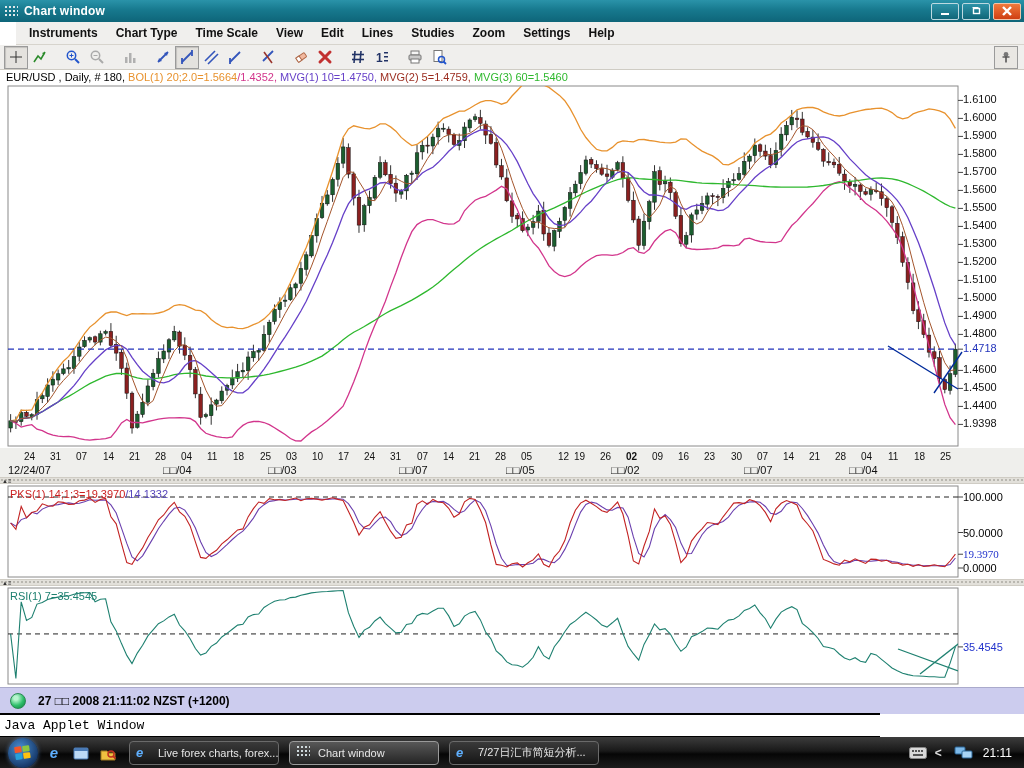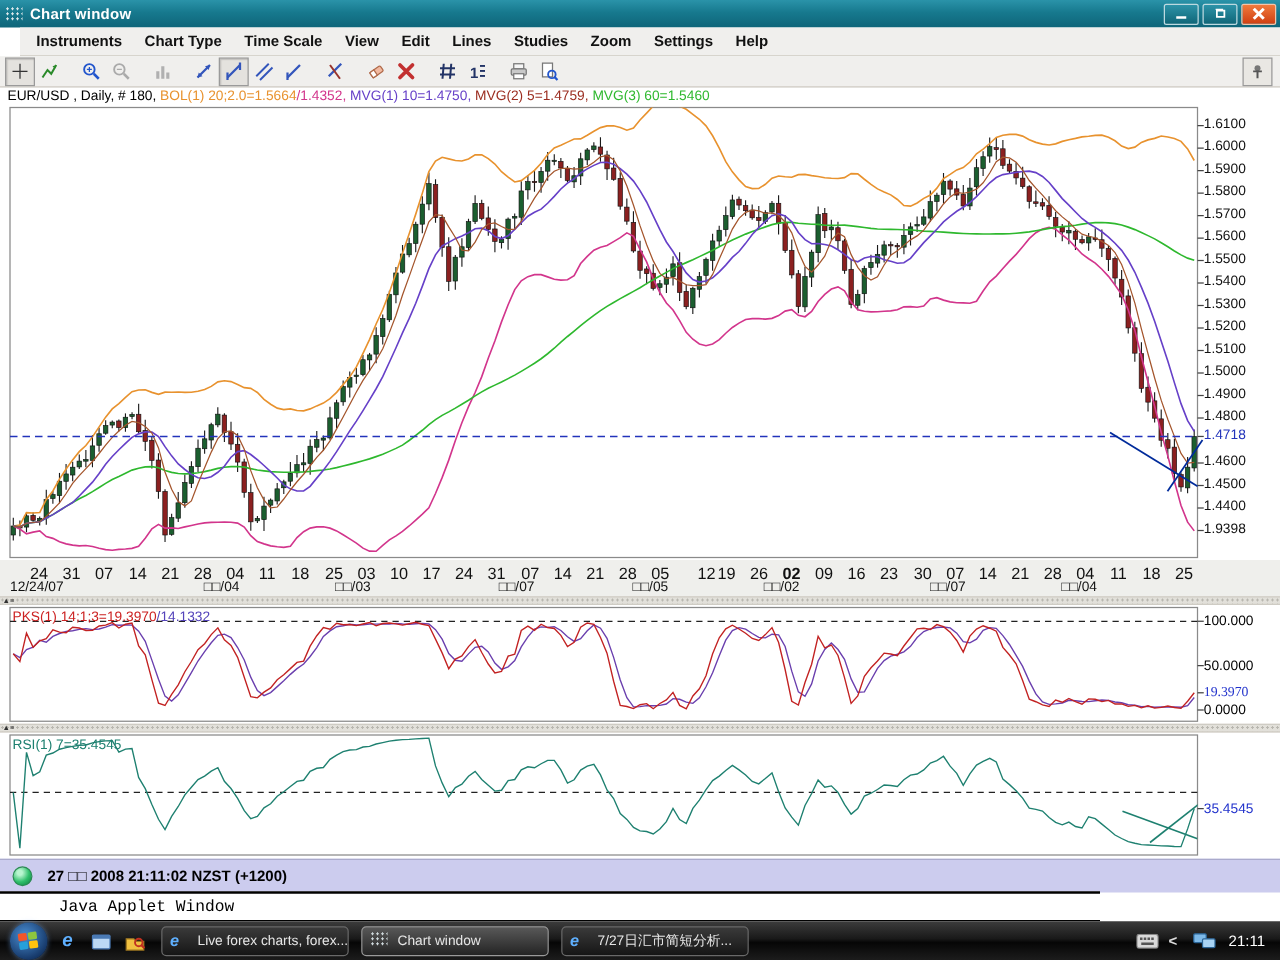--- a/index.html
+++ b/index.html
@@ -26,38 +26,38 @@
     display:flex;align-items:center;padding-left:4px;box-sizing:border-box;}
   .tbtn{width:22px;height:21px;display:flex;align-items:center;justify-content:center;border:1px solid transparent;}
   .tbtn.pressed{border:1px solid #9a9a9a;background:#e4e2de;box-shadow:inset 1px 1px 1px rgba(0,0,0,.15);}
   .tgap{width:9px;height:21px;}
   #pin-btn{margin-left:auto;margin-right:6px;border:1px solid #9a9a9a;background:#e9e7e3;}
   
   #legend{left:6px;top:71px;width:1010px;height:13px;font-size:11px;white-space:nowrap;}
   #legend span{margin-right:0px;}
   #chart-svg{left:0;top:84px;}
   .axis-label{font-size:11px;color:#111;line-height:11px;}
-  .xday{font-size:13px;color:#111;}
+  .xday{font-size:10px;color:#111;}
   .xmonth{font-size:11px;color:#111;}
   #xaxis-strip{left:0;top:448px;width:1024px;height:29px;background:#efefec;}
   .splitter{left:0;width:1024px;height:7px;background:#e2e0da;
     background-image:radial-gradient(#b9b7b0 .8px,transparent 1px);background-size:4px 4px;
     border-top:1px solid #cfccc4;border-bottom:1px solid #cfccc4;box-sizing:border-box;}
   .split-handle{position:absolute;left:2px;top:0px;font-size:6px;color:#333;line-height:6px;}
   .panel-label{font-size:11px;white-space:nowrap;}
   
   #statusbar{left:0;top:687px;width:1024px;height:26px;background:#ccccee;border-top:1px solid #aaaacc;
     display:flex;align-items:center;}
   #status-orb{width:14px;height:14px;border-radius:50%;margin:0 12px 0 10px;
     background:radial-gradient(circle at 35% 30%,#b8f5cf 15%,#2fbf6b 55%,#0d7a3c 100%);
     border:1px solid #2a8a52;}
   #status-text{font-size:12px;font-weight:bold;color:#000;}
   
   #appletbar{left:0;top:713px;width:880px;height:24px;background:#fff;border-top:2px solid #000;
-    border-bottom:1px solid #000;box-sizing:border-box;display:flex;align-items:center;padding-left:43px;}
+    border-bottom:1px solid #000;box-sizing:border-box;display:flex;align-items:center;}
   #applet-text{font-family:"Liberation Mono",monospace;font-size:13px;color:#000;padding-left:4px;}
   
   #taskbar{left:0;top:737px;width:1024px;height:31px;
     background:linear-gradient(#3c3c3c 0%,#191919 45%,#060606 55%,#1c1c1c 100%);
     display:flex;align-items:center;}
   #start-orb{width:30px;height:30px;border-radius:50%;margin-left:8px;position:relative;
     background:radial-gradient(circle at 40% 35%,#4a8fd4 0%,#173a6b 70%,#0a1c36 100%);
     box-shadow:0 0 4px rgba(120,180,255,.5);}
   #start-flag{position:absolute;left:7px;top:8px;width:16px;height:14px;transform:rotate(-8deg);
     display:grid;grid-template-columns:7px 7px;grid-template-rows:6px 6px;gap:1px;}

